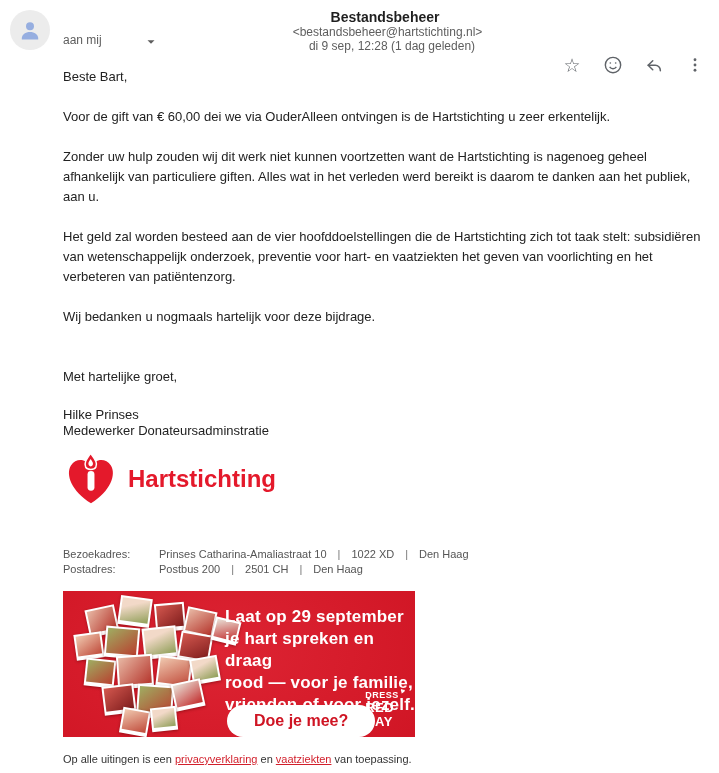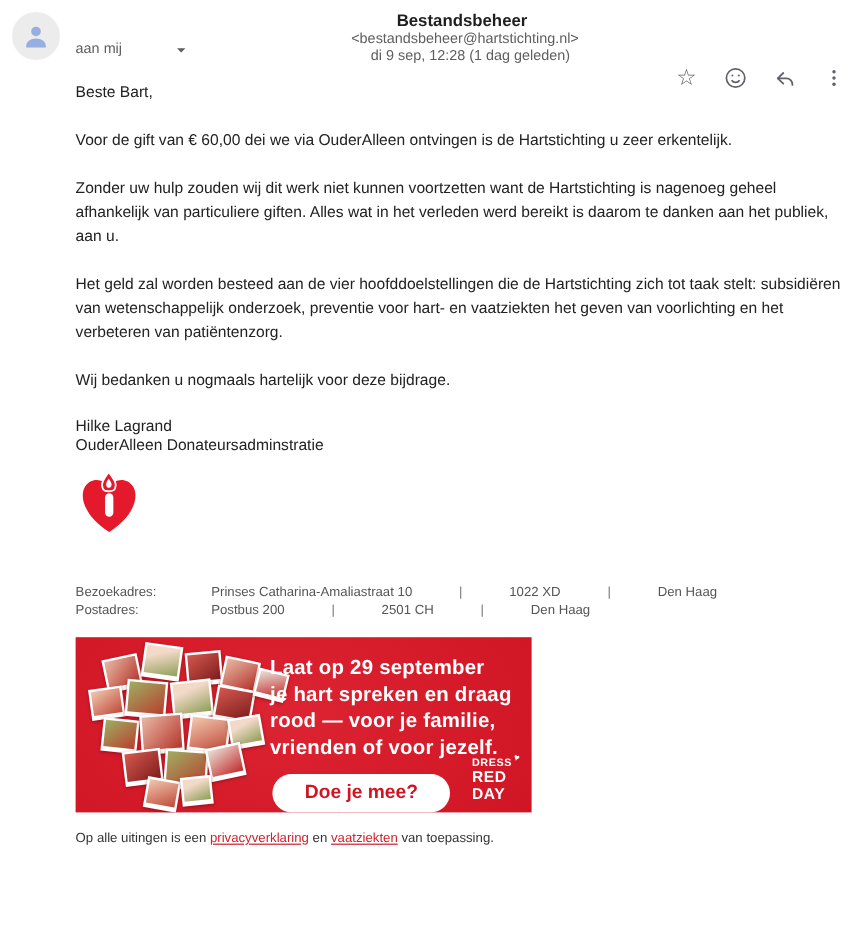--- a/index.html
+++ b/index.html
@@ -45,28 +45,28 @@
   
   .logo-row { display:flex; align-items:center; margin-top:12px; height:56px; }
   .logo-mark { width:56px; height:56px; }
   .logo-word {
     font-size:24px; font-weight:bold; color:var(--brand-red);
     margin-left:9px; letter-spacing:0px;
   }
 
   
   .addr { margin-top:40px; font-size:11px; color:#555; }
-  .addr-row { display:flex; line-height:15px;gap:28px; }
+  .addr-row { display:flex; line-height:15px; }
   .addr-label { width:58px; flex:0 0 58px; }
-  .addr-val { margin-left:27px; }
+  .addr-val { margin-left:38px; }
   .addr-sep { padding:0 11px; color:#777; }
 
   
   .banner {
-    position:relative; width:380px; height:146px; margin-top:14px;
+    position:relative; width:352px; height:146px; margin-top:14px;
     background:radial-gradient(ellipse 420px 260px at 45% 42%, #dd2433 0%, var(--banner-red) 62%, #b40e1d 100%);
     overflow:hidden; cursor:pointer;
   }
   .collage { position:absolute; left:8px; top:4px; width:210px; height:138px; }
   .tile {
     position:absolute; background:#fff; padding:2px 2px 4px 2px;
     box-shadow:0 1px 3px rgba(80,0,0,.45);
   }
   .tile > div { width:100%; height:100%; }
   .banner-text {
@@ -144,31 +144,33 @@
   </div>
 </div>
 
 <div class="mail-body">
   <div class="para">Beste Bart,</div>
   <div class="para">Voor de gift van € 60,00 dei we via OuderAlleen ontvingen is de Hartstichting u zeer erkentelijk.</div>
   <div class="para">Zonder uw hulp zouden wij dit werk niet kunnen voortzetten want de Hartstichting is nagenoeg geheel afhankelijk van particuliere giften. Alles wat in het verleden werd bereikt is daarom te danken aan het publiek, aan u.</div>
   <div class="para">Het geld zal worden besteed aan de vier hoofddoelstellingen die de Hartstichting zich tot taak stelt: subsidiëren van wetenschappelijk onderzoek, preventie voor hart- en vaatziekten het geven van voorlichting en het verbeteren van patiëntenzorg.</div>
   <div class="para">Wij bedanken u nogmaals hartelijk voor deze bijdrage.</div>
 
-
-  <div class="sig">Hilke Lagrand</div>
-  <div class="sig">OuderAlleen Donateursadminstratie</div>
+  <div class="para closing">Met hartelijke groet,</div>
+
+  <div class="sig">Hilke Prinses</div>
+  <div class="sig">Medewerker Donateursadminstratie</div>
 
   <div class="logo-row">
     <svg class="logo-mark" viewBox="0 0 60 60">
       <path d="M30 56 C9 43 2.5 25 8.5 15.5 C14 7 25 8 29.8 16.5 C34.5 8 45.8 7 51.3 15.5 C57.3 25 51 43 30 56 Z" fill="var(--brand-red)"></path>
       <path d="M29.6 2.5 C24.6 9.5 22.2 13 24.3 17.3 C25.9 20.5 33.5 20.5 35.2 17.3 C37.4 13 34.6 9.5 29.6 2.5 Z" fill="var(--brand-red)" stroke="#fff" stroke-width="1.6"></path>
       <path d="M29.6 8.5 C27.4 11.6 26.6 13.4 27.7 15.4 C28.5 16.9 30.9 16.9 31.7 15.4 C32.8 13.4 31.8 11.6 29.6 8.5 Z" fill="#fff"></path>
       <rect x="26.3" y="21.5" width="7.4" height="21" rx="3.7" fill="#fff"></rect>
     </svg>
+    <span class="logo-word">Hartstichting</span>
   </div>
 
   <div class="addr">
     <div class="addr-row">
       <span class="addr-label">Bezoekadres:</span>
       <span class="addr-val">Prinses Catharina-Amaliastraat 10</span>
       <span class="addr-sep">|</span>
       <span>1022 XD</span>
       <span class="addr-sep">|</span>
       <span>Den Haag</span>

